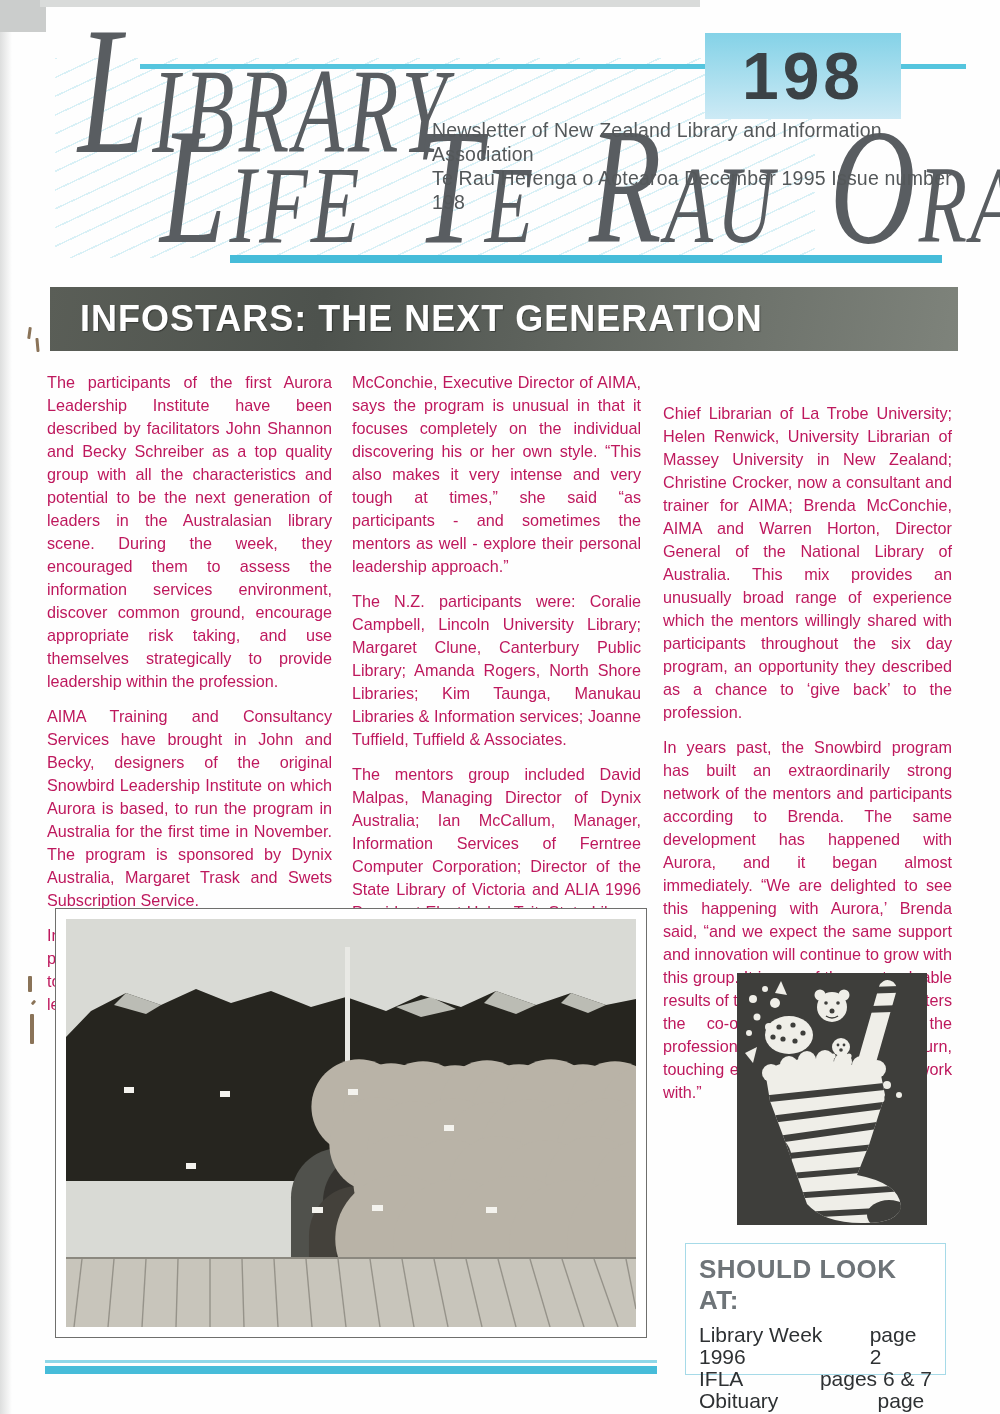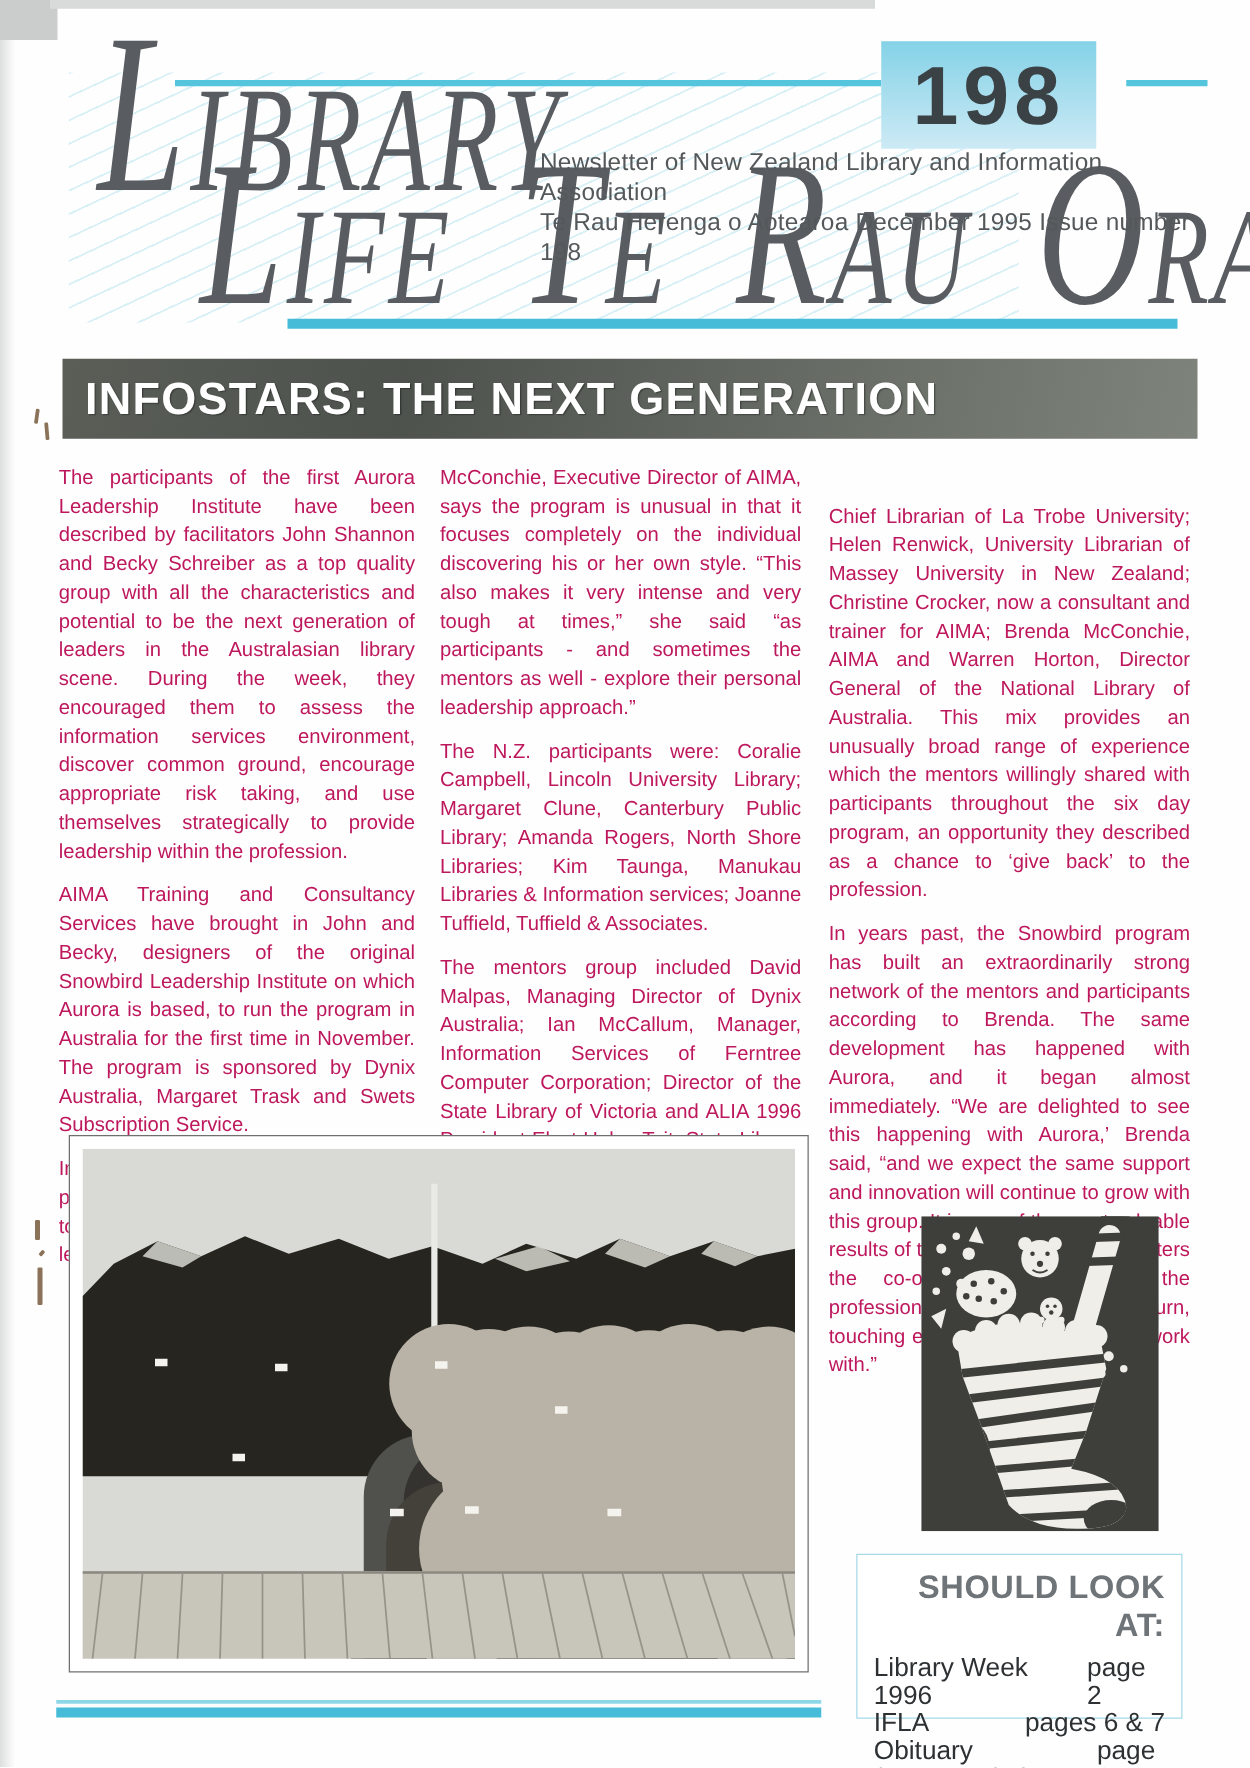--- a/index.html
+++ b/index.html
@@ -11,40 +11,40 @@
     background:linear-gradient(to right,rgba(160,163,162,.35),rgba(160,163,162,0));}
   .corner-smudge{position:absolute;left:0;top:0;width:46px;height:32px;background:#cbcdcc;}
   .top-streak{position:absolute;left:40px;top:0;width:660px;height:7px;background:#d9dbda;}
   .mark{position:absolute;background:#8a7358;border-radius:1px;}
 
   
   .watermark{position:absolute;left:55px;top:58px;width:760px;height:200px;
     background:repeating-linear-gradient(155deg,rgba(120,206,226,.28) 0 1.5px,transparent 1.5px 17px);}
   .rule-cyan-thin-a{position:absolute;left:140px;top:64px;width:565px;height:5px;background:#55c5de;}
   .rule-cyan-thin-b{position:absolute;left:901px;top:64px;width:65px;height:5px;background:#55c5de;}
-  .issue-box{position:absolute;left:705px;top:33px;width:172px;height:86px;
+  .issue-box{position:absolute;left:705px;top:33px;width:196px;height:86px;
     background:linear-gradient(to bottom,#84d2e7,#cdeaf5);
     display:flex;align-items:center;justify-content:center;}
   .issue-box span{font-size:66px;font-weight:bold;color:#3b4246;letter-spacing:4px;}
   .mast{position:absolute;font-family:"Liberation Serif",serif;font-style:italic;color:#595d61;
         white-space:nowrap;line-height:1;transform-origin:left bottom;}
   .mast .ini{font-weight:500;}
   .mast1{left:78px;top:36px;font-size:96px;transform:scaleX(.86) scaleY(1.25);letter-spacing:5px;}
   .mast1 .ini{font-size:146px;}
   .mast2{left:160px;top:132px;font-size:92px;transform:scaleX(.86) scaleY(1.2);letter-spacing:4px;word-spacing:34px;}
   .mast2 .ini{font-size:138px;}
   .subtitle{position:absolute;left:432px;top:118px;width:520px;font-size:19.5px;line-height:24px;
     color:#54585a;letter-spacing:.2px;}
   .rule-cyan-thick{position:absolute;left:230px;top:255px;width:712px;height:8px;background:#46bcd9;}
 
   
   .banner{position:absolute;left:50px;top:287px;width:908px;height:64px;
     background:linear-gradient(100deg,#5a5e57 0%,#4d524d 30%,#7e837b 100%);
     display:flex;align-items:center;}
-  .banner span{padding-left:18px;font-size:36px;font-weight:bold;color:#fff;letter-spacing:1px;
+  .banner span{padding-left:30px;font-size:36px;font-weight:bold;color:#fff;letter-spacing:1px;
     text-shadow:1px 1px 1px rgba(0,0,0,.35);}
 
   
   .col{position:absolute;top:371px;font-size:16.2px;line-height:23px;text-align:justify;color:#be185d;}
   .col p{margin:0 0 12px 0;}
   .col1{left:47px;width:285px;}
   .col2{left:352px;width:289px;}
   .col3{left:663px;width:289px;margin-top:31px;}
 
   
@@ -52,21 +52,21 @@
     border:1px solid #6f6f6d;background:#fff;padding:10px;}
   .photo-frame svg{display:block;width:570px;height:408px;}
 
   
   .stocking{position:absolute;left:737px;top:973px;width:190px;height:252px;}
   .stocking svg{display:block;width:190px;height:252px;}
 
   
   .contents-box{position:absolute;left:685px;top:1243px;width:261px;height:132px;box-sizing:border-box;
     border:1.5px solid #a6dae8;background:#fff;padding:10px 13px 0 13px;}
-  .contents-title{font-size:26px;font-weight:bold;color:#6e7478;letter-spacing:.5px;margin:0 0 8px 0;text-align:right;}
+  .contents-title{font-size:26px;font-weight:bold;color:#6e7478;letter-spacing:.5px;margin:0 0 8px 0;}
   .contents-row{display:flex;justify-content:space-between;font-size:21px;line-height:22px;color:#2e3133;}
 
   
   .foot-thin{position:absolute;left:45px;top:1360px;width:612px;height:2.5px;background:#8ed7e8;}
   .foot-thick{position:absolute;left:45px;top:1366px;width:612px;height:8px;background:#46bcd9;}
 </style>
 </head>
 <body>
 
 <div id="page">

